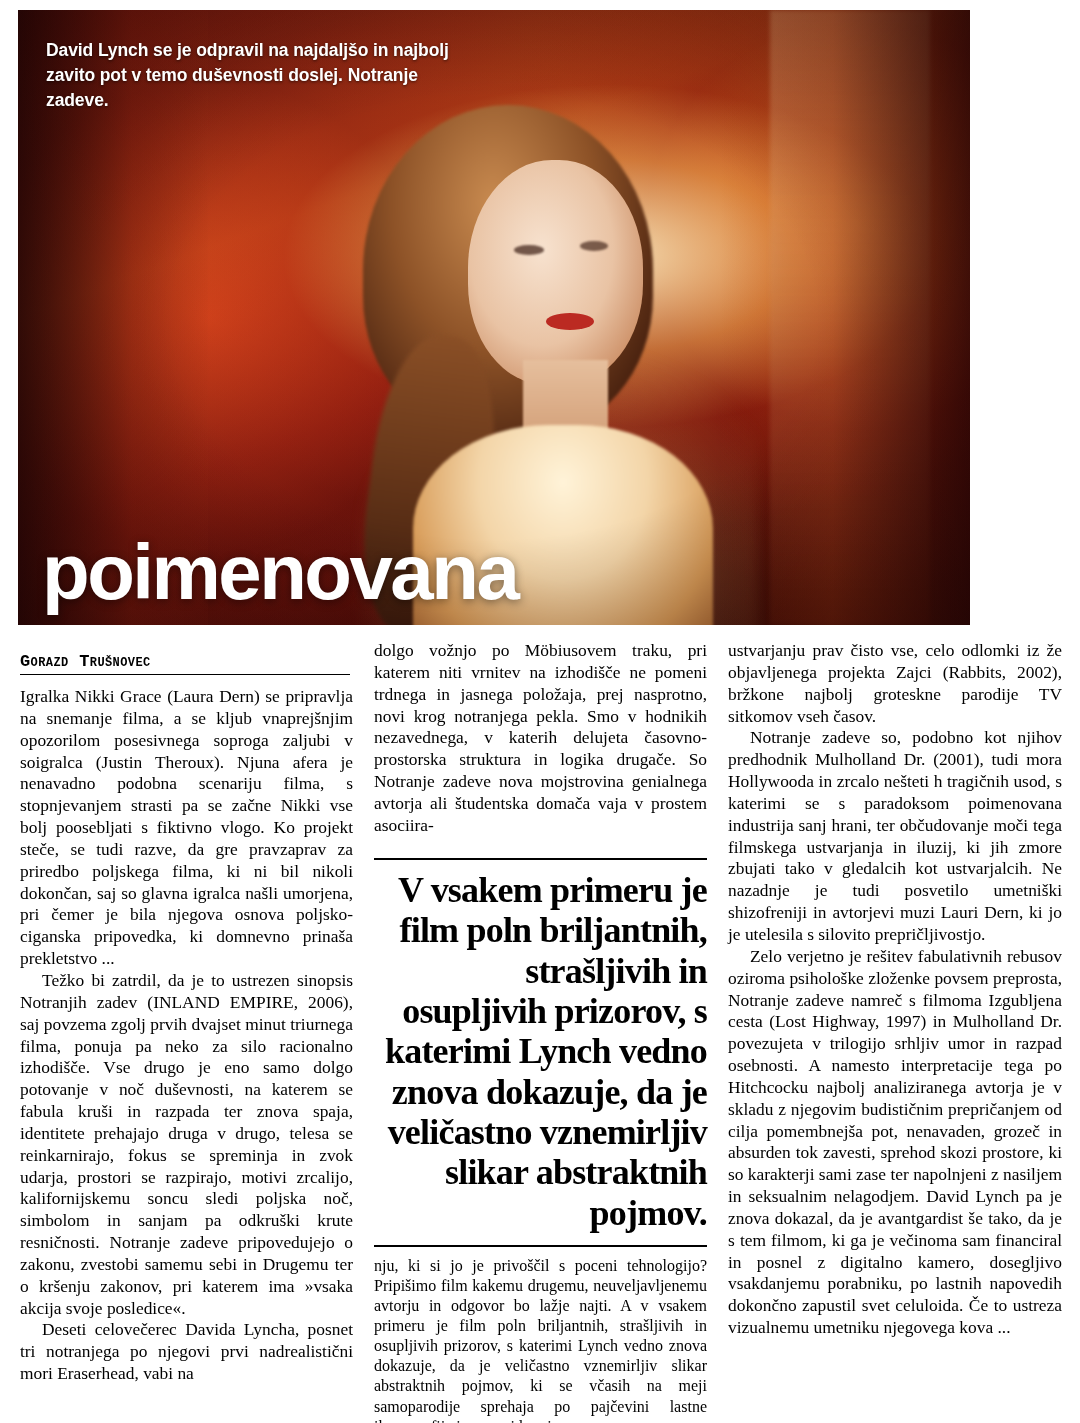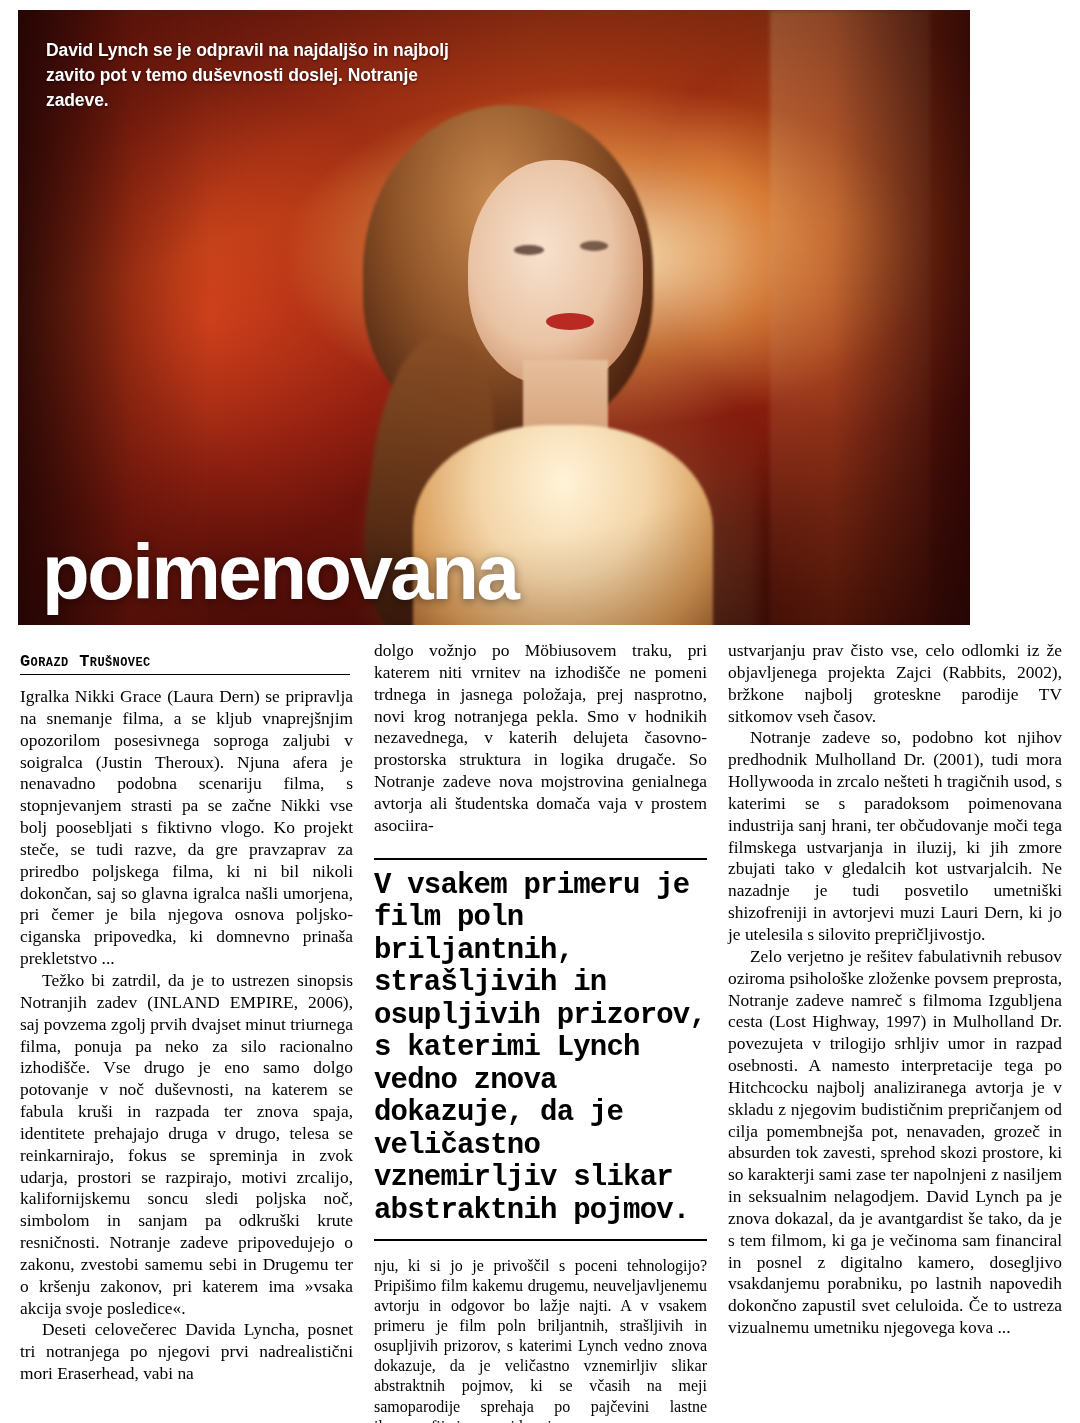--- a/index.html
+++ b/index.html
@@ -218,27 +218,27 @@
     left: 374px;
     top: 858px;
     width: 333px;
   }
   .pq-rule-top, .pq-rule-bottom {
     width: 100%;
     height: 2px;
     background: #000;
   }
   .pq-text {
-    font-family: Liberation Mono, monospace;
+    font-family: Liberation Serif, serif;
     font-weight: bold;
-    font-size: 29px;
+    font-size: 36px;
     line-height: 1.12;
     letter-spacing: -0.8px;
     padding: 10px 0 12px 0;
-    text-align: left;
+    text-align: right;
   }
   #col2-bottom {
     position: absolute;
     left: 374px;
     top: 1256px;
     width: 333px;
     font-size: 16px;
     line-height: 1.255;
     text-align: justify;
     hyphens: auto;

